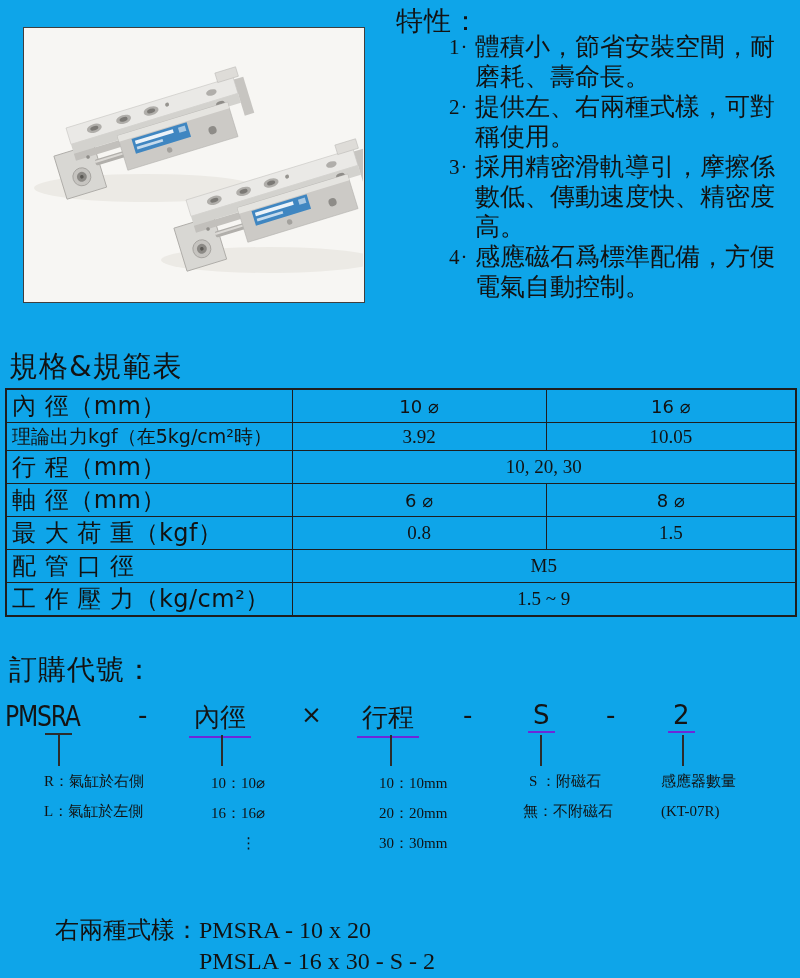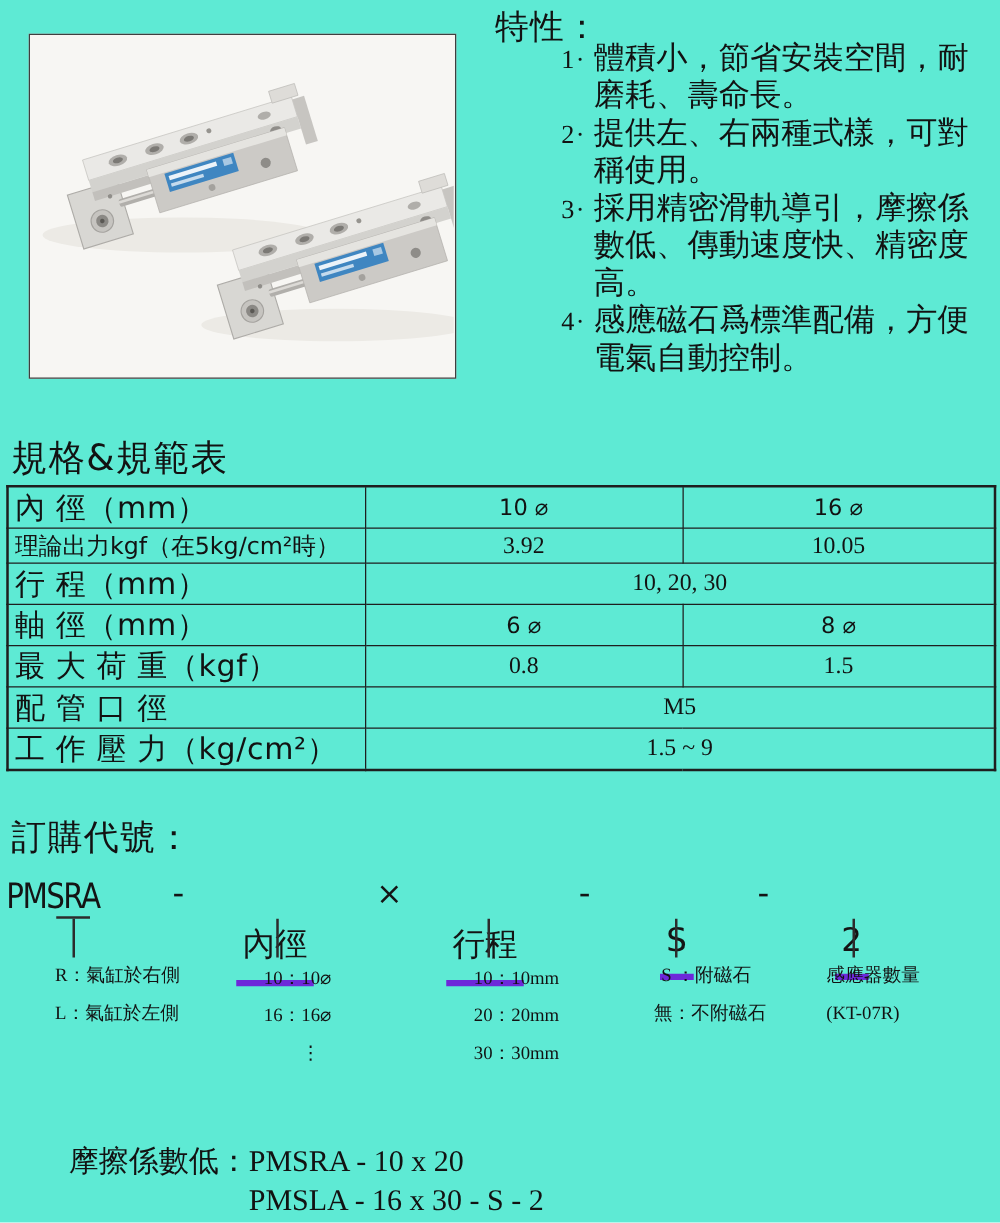--- a/index.html
+++ b/index.html
@@ -1,16 +1,16 @@
 <!DOCTYPE html>
 <html><head>
 <meta charset="utf-8">
 <style>
   html,body{margin:0;padding:0;background:#ffffff;}
-  #page{position:relative;width:800px;height:978px;background:#5eead4;overflow:hidden;
+  #page{position:relative;width:800px;height:978px;background:#0ea5e9;overflow:hidden;
         color:#121212;font-family:"Liberation Serif","DejaVu Serif",serif;}
 
   
   #photo-frame{position:absolute;left:23px;top:27px;width:342px;height:276px;
                border:1.5px solid #3f3f3f;background:#f6f5f2;box-sizing:border-box;overflow:hidden;}
 
   
   #features-title{position:absolute;left:396px;top:3px;font-size:27px;letter-spacing:1px;}
   #features-list{position:absolute;left:449px;top:32px;width:348px;font-size:25px;line-height:30px;}
   .feat-item{display:flex;}
@@ -26,21 +26,21 @@
   #spec-table td.lbl{font-family:"DejaVu Sans","Liberation Sans",sans-serif;font-size:24px;
                      padding-left:5px;letter-spacing:0.5px;}
   #spec-table td.val{text-align:center;font-size:19px;}
   #spec-table td.val.sans{font-family:"DejaVu Sans","Liberation Sans",sans-serif;font-size:18px;}
 
   
   #ordering-title{position:absolute;left:9px;top:651px;font-size:28px;
                   font-family:"DejaVu Sans","Liberation Sans",sans-serif;letter-spacing:1px;}
   .code-part{position:absolute;top:700px;font-family:"DejaVu Sans","Liberation Sans",sans-serif;
              font-size:26px;color:#141414;}
-  .code-underline{border-bottom:5px solid #6d28d9;padding:0 5px 11px 5px;margin-top:38px;}
+  .code-underline{border-bottom:2px solid #6d28d9;padding:0 5px 1px 5px;}
   #cp-prefix{left:5px;letter-spacing:-1.5px;transform:scaleX(0.84);transform-origin:left top;font-size:28px;}
   #cp-dash1{left:138px;}
   #cp-bore{left:189px;}
   #cp-times{left:301px;font-size:25px;}
   #cp-stroke{left:357px;}
   #cp-dash2{left:463px;}
   #cp-magnet{left:528px;}
   #cp-dash3{left:606px;}
   #cp-count{left:668px;}
   .tick{position:absolute;width:2px;height:31px;top:735px;background:#2c2c2c;}
@@ -213,20 +213,20 @@
   <div class="legend-col" style="left:523px;top:766px;">
     <div class="legend-line" style="padding-left:6px;">S ：附磁石</div>
     <div class="legend-line">無：不附磁石</div>
   </div>
   <div class="legend-col" style="left:661px;top:766px;">
     <div class="legend-line">感應器數量</div>
     <div class="legend-line">(KT-07R)</div>
   </div>
 
   <div id="example">
-    <span id="example-label">摩擦係數低：</span>
+    <span id="example-label">右兩種式樣：</span>
     <span>
       <div class="ex-line">PMSRA - 10 x 20</div>
       <div class="ex-line">PMSLA - 16 x 30 - S - 2</div>
     </span>
   </div>
 
 </div>
 
 </body></html>

